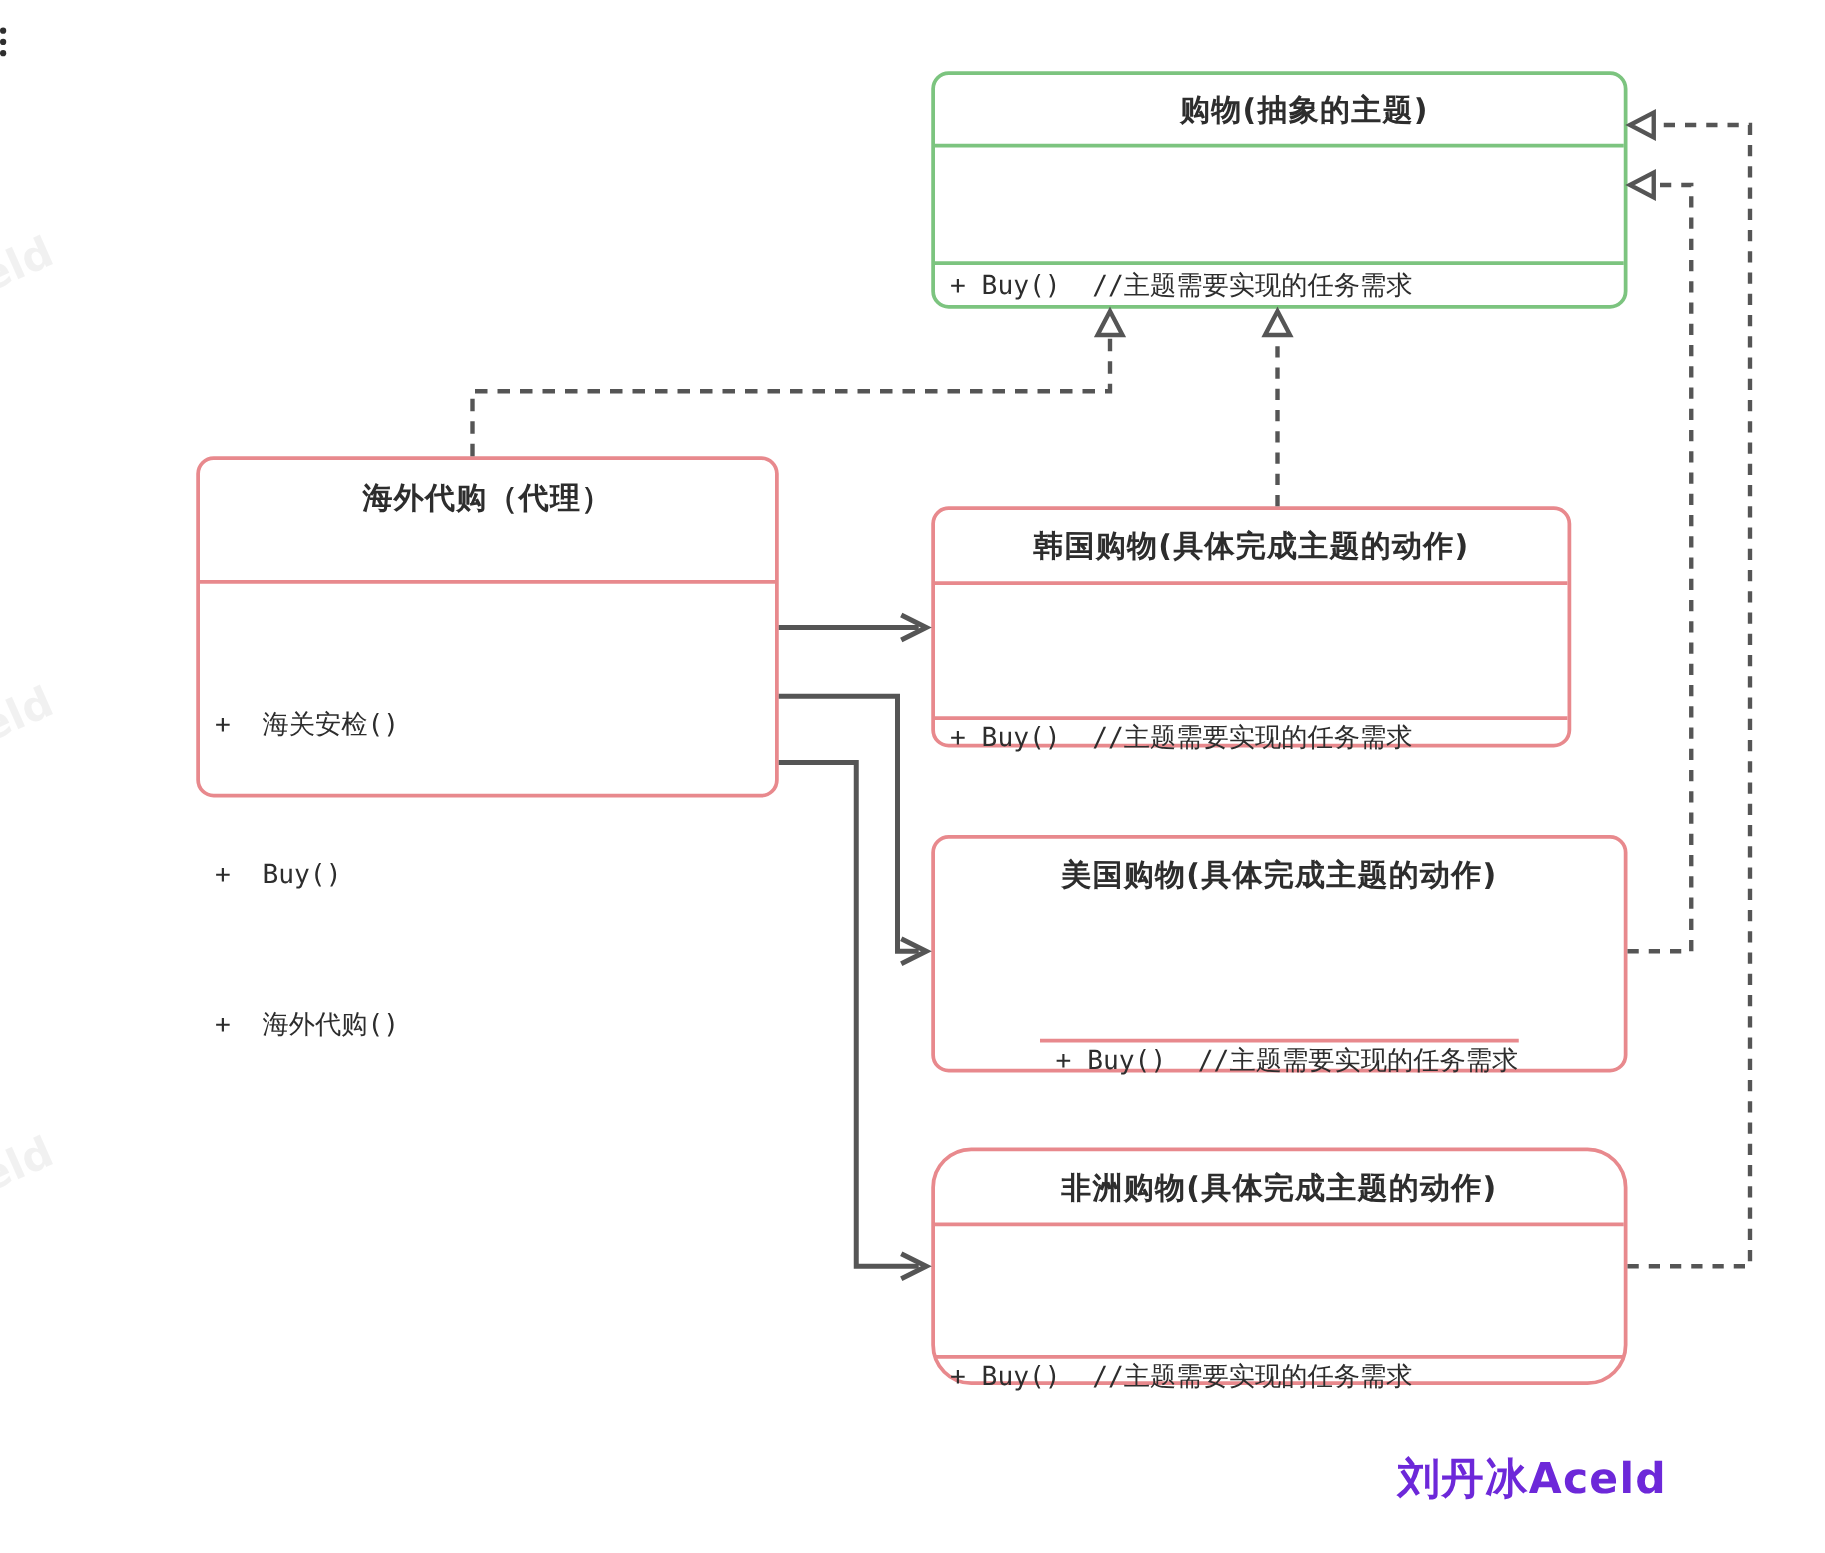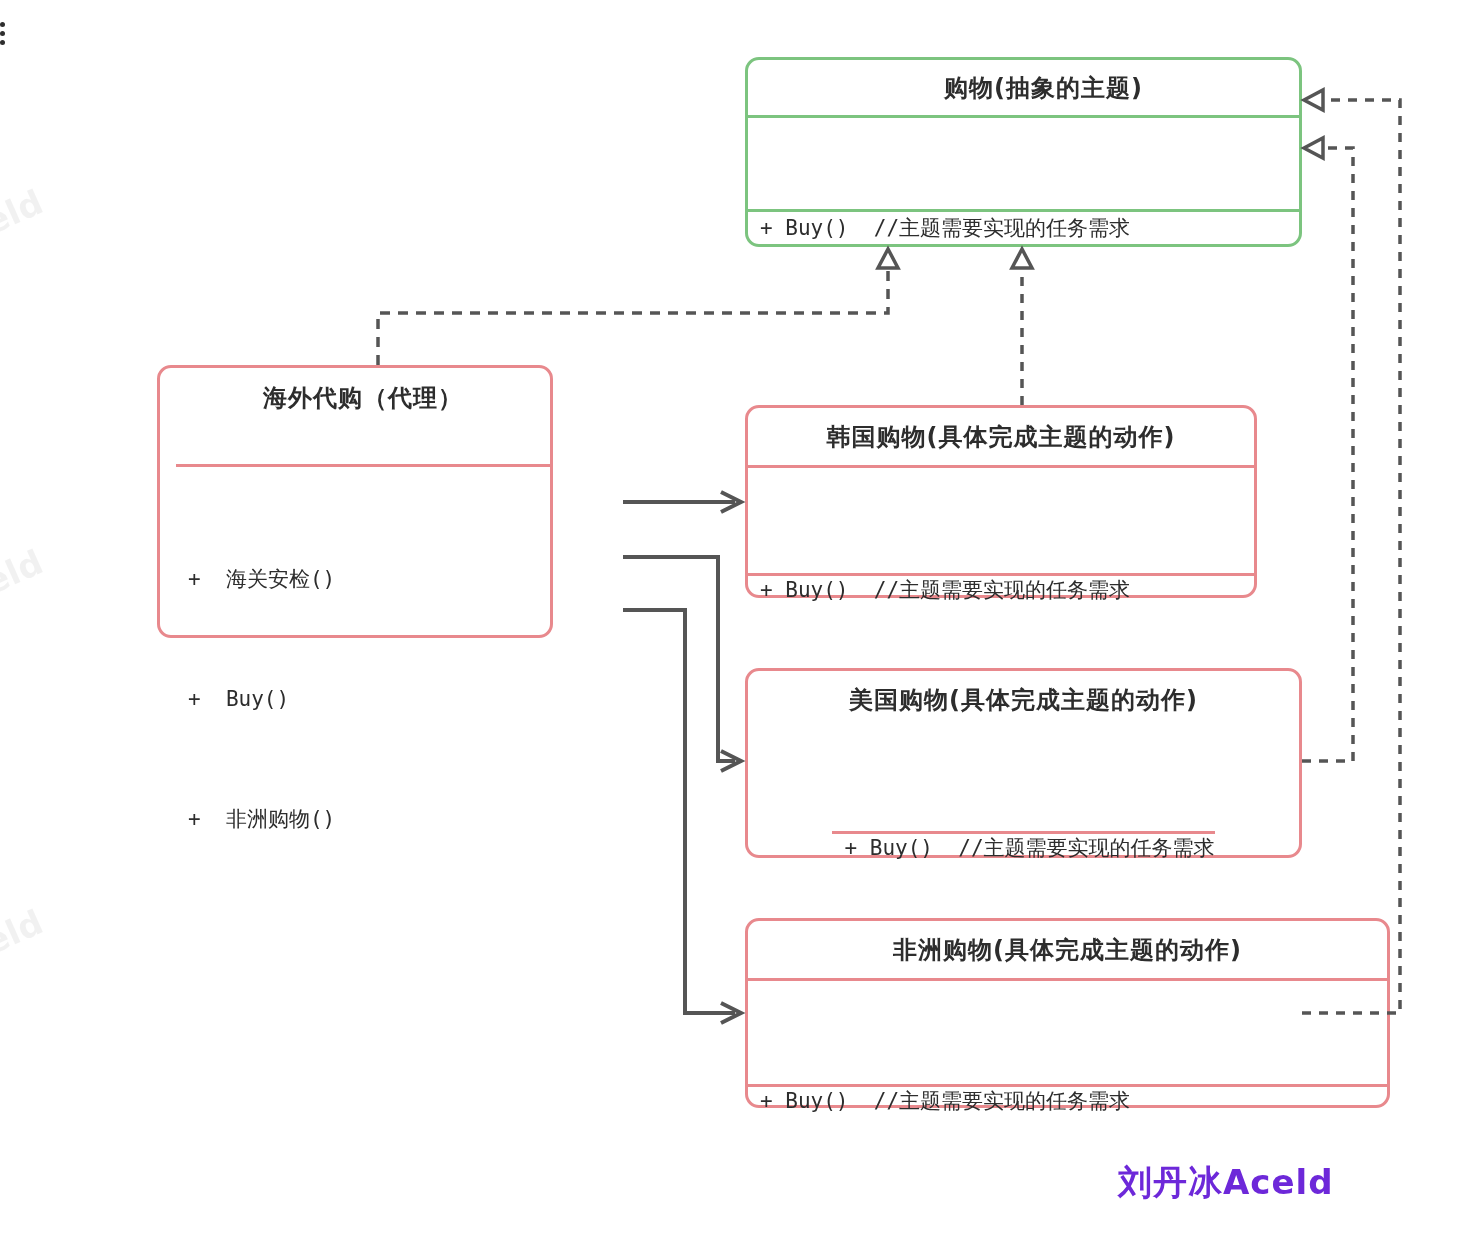--- a/index.html
+++ b/index.html
@@ -32,36 +32,36 @@
   .uml-attrs { display:flex; align-items:center; }
   .uml-methods.single { display:flex; align-items:center; }
   .uml-methods.multi { padding-top:12px; line-height:40px; }
   .uml-empty { flex:0 0 auto; }
 
   #cls-abstract { left:745px; top:57px;  width:557px; height:190px; }
   #cls-abstract .uml-title   { flex:0 0 55px;margin-left:40px; }
   #cls-abstract .uml-empty   { flex:0 0 58px; }
   #cls-abstract .uml-methods { flex:1 1 auto; }
 
-  #cls-proxy    { left:157px; top:365px; width:396px; height:273px;padding-left:16px; }
+  #cls-proxy    { left:157px; top:365px; width:466px; height:273px; }
   #cls-proxy .uml-title   { flex:0 0 60px; }
   #cls-proxy .uml-attrs   { flex:0 0 64px; }
   #cls-proxy .uml-methods { flex:1 1 auto; }
 
   #cls-korea    { left:745px; top:405px; width:512px; height:193px; }
   #cls-korea .uml-title   { flex:0 0 57px; }
   #cls-korea .uml-empty   { flex:0 0 72px; }
   #cls-korea .uml-methods { flex:1 1 auto; }
 
   #cls-usa      { left:745px; top:668px; width:557px; height:190px;align-items:center; }
   #cls-usa .uml-title   { flex:0 0 57px; }
   #cls-usa .uml-empty   { flex:0 0 67px; }
   #cls-usa .uml-methods { flex:1 1 auto; }
 
-  #cls-africa   { left:745px; top:918px; width:645px; height:190px; }
+  #cls-africa   { left:745px; top:918px; width:557px; height:190px;border-radius:32px; }
   #cls-africa .uml-title   { flex:0 0 57px; }
   #cls-africa .uml-empty   { flex:0 0 70px; }
   #cls-africa .uml-methods { flex:1 1 auto; }
 
   
   svg.connectors {
     position:absolute; left:0; top:0; width:1460px; height:1242px;
     z-index:3; pointer-events:none;
   }
 
@@ -104,21 +104,21 @@
     <div class="sec uml-title">购物(抽象的主题)</div>
     <div class="sec uml-empty"></div>
     <div class="sec uml-methods single">+ Buy()  //主题需要实现的任务需求</div>
   </div>
 
   <div class="uml-class concrete" id="cls-proxy">
     <div class="sec uml-title">海外代购（代理）</div>
     <div class="sec uml-methods multi">
       <div>+  海关安检()</div>
       <div>+  Buy()</div>
-      <div>+  非洲购物()</div>
+      <div>+  海外代购()</div>
     </div>
   </div>
 
   <div class="uml-class concrete" id="cls-korea">
     <div class="sec uml-title">韩国购物(具体完成主题的动作)</div>
     <div class="sec uml-empty"></div>
     <div class="sec uml-methods single">+ Buy()  //主题需要实现的任务需求</div>
   </div>
 
   <div class="uml-class concrete" id="cls-usa">

